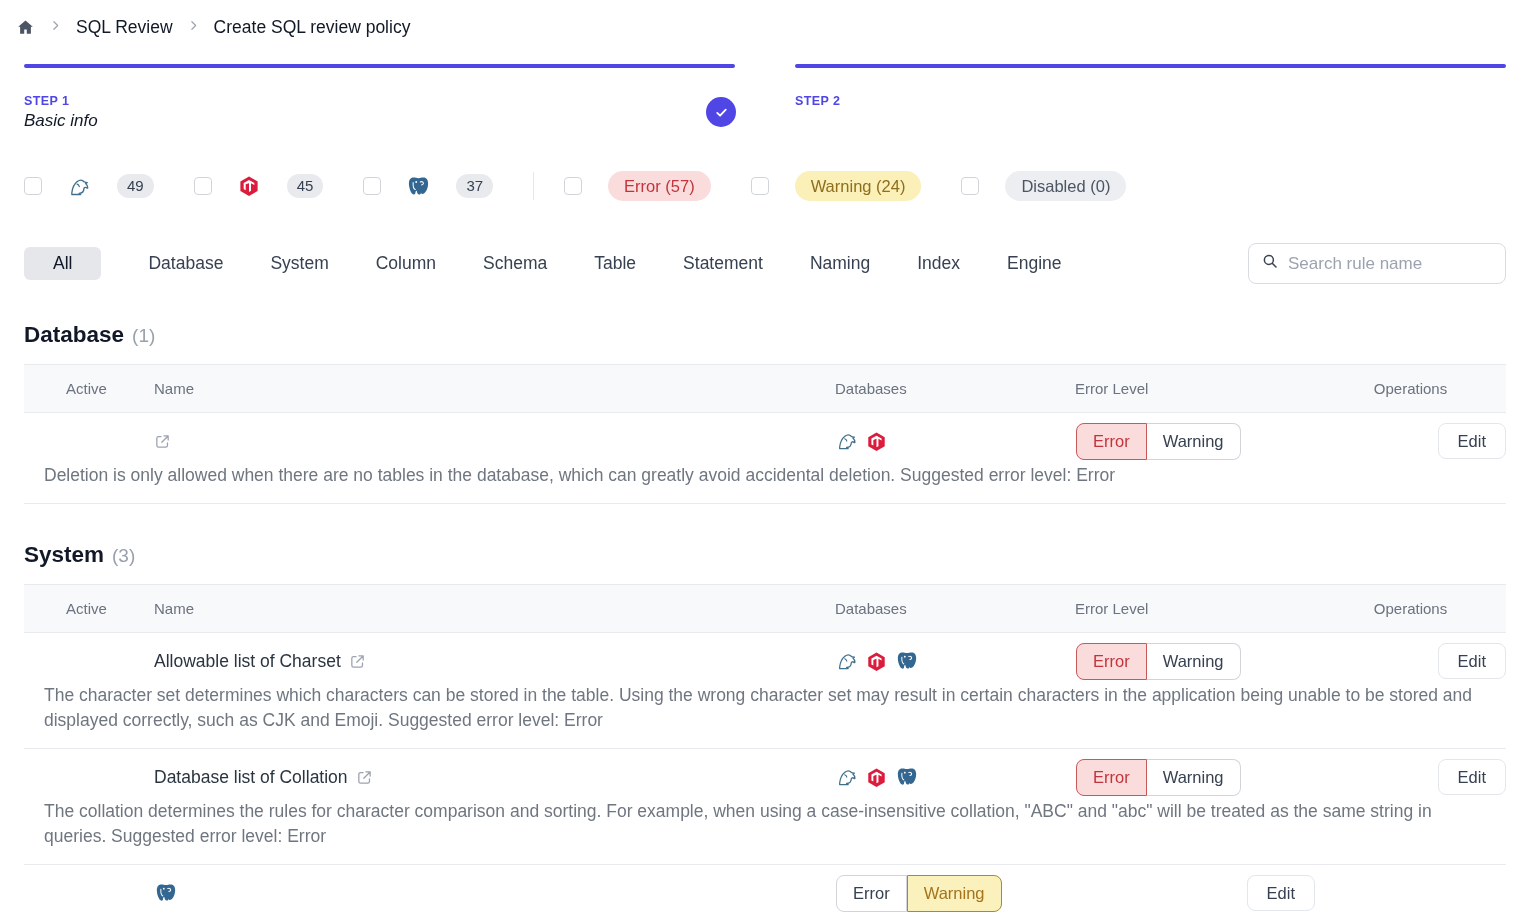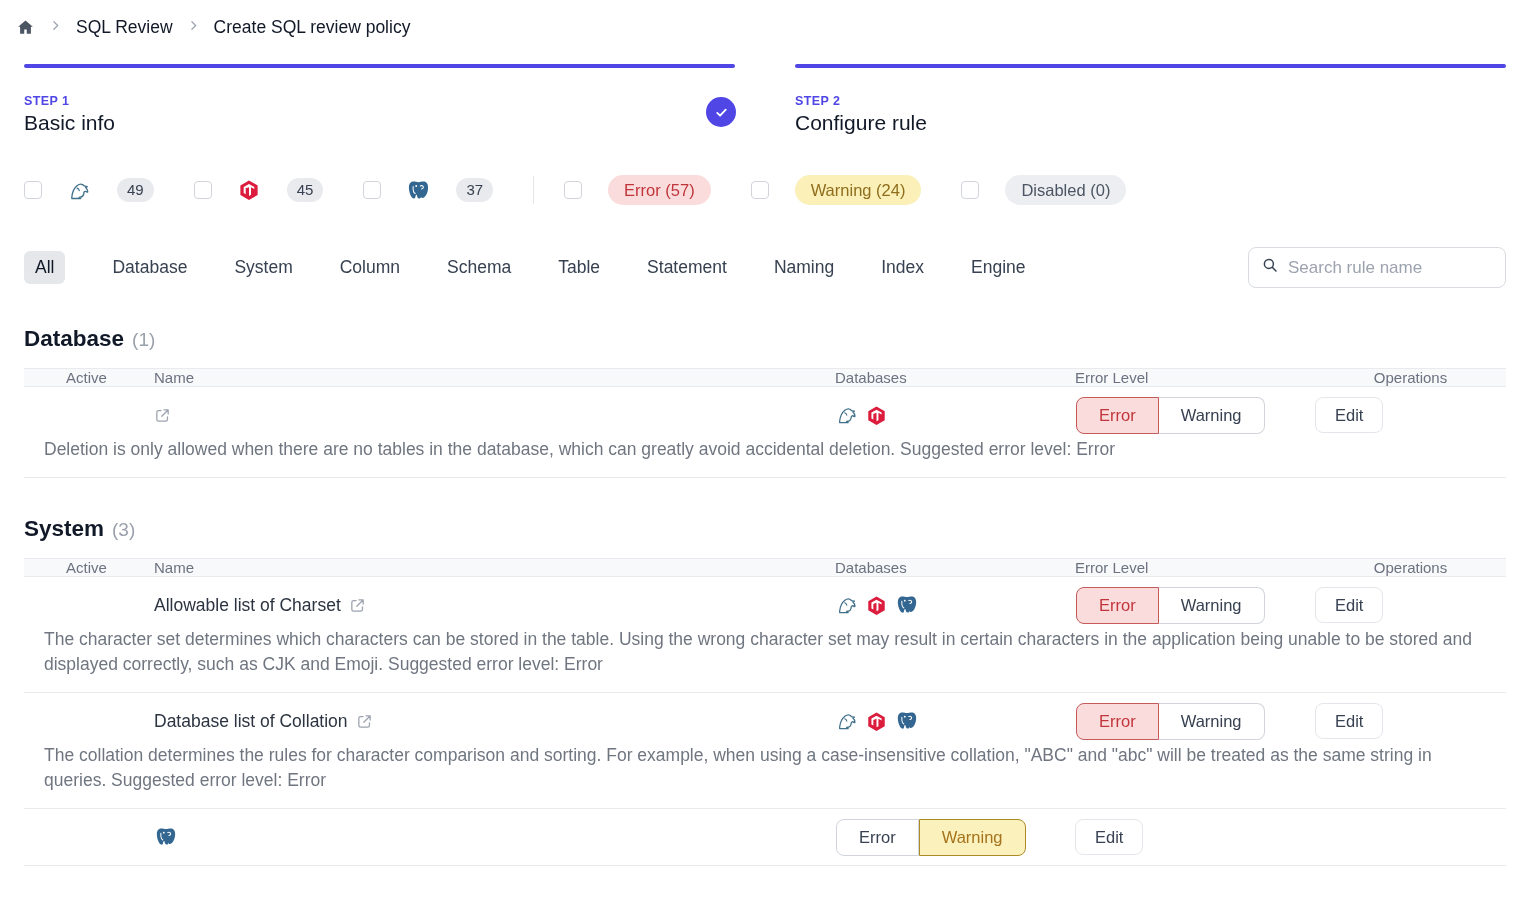--- a/index.html
+++ b/index.html
@@ -13,73 +13,73 @@
   
   .breadcrumb { display:flex; align-items:center; gap:14px; padding:14px 24px 0 16px; height:40px; }
   .crumb { color:#111827; font-size:17.5px; }
   .home-ic svg { display:block; }
 
   
   .steps { display:flex; gap:60px; margin:24px 24px 0 24px; }
   .step { flex:1; position:relative; }
   .step-bar { height:4px; border-radius:2px; background:#4f46e5; }
   .step-label { margin-top:26px; color:#4f46e5; font-size:12.5px; font-weight:700; letter-spacing:.4px; }
-  .step-title { margin-top:3px; color:#111827; font-size:21px; }
+  .step-title { margin-top:3px; color:#111827; font-size:17px;font-style:italic; }
   .step-check { position:absolute; top:33px; right:-1px; width:30px; height:30px; border-radius:50%;
     background:#4f46e5; display:flex; align-items:center; justify-content:center; }
 
   
   .filters { display:flex; align-items:center; margin:40px 24px 0 24px; height:30px; }
   .fgroup { display:flex; align-items:center; gap:26px; }
   .fgap { margin-right:40px; }
   .checkbox { width:18px; height:18px; border:1px solid #d1d5db; border-radius:4px; background:#fff; flex:none; }
   .eng-ic { width:23px; height:23px; display:flex; align-items:center; }
   .count-pill { background:#e8eaed; color:#374151; font-size:15px; border-radius:12px; padding:2px 10px; line-height:20px; }
   .level-pill { border-radius:15px; padding:4px 16px; font-size:16.5px; line-height:22px; }
   .pill-error { background:#fbdcdc; color:#c0353c; }
   .pill-warning { background:#faf0b8; color:#8f6e1d; }
   .pill-disabled { background:#eceef1; color:#4b5563; }
   .vdivider { width:1px; height:28px; background:#e5e7eb; margin:0 30px 0 0; }
 
   
   .tabs-row { display:flex; align-items:center; margin:42px 24px 0 24px; }
   .tabs { display:flex; align-items:center; gap:47px; flex:1; }
   .tab { color:#374151; font-size:17.5px; cursor:pointer; padding:6px 0; }
-  .tab.active { background:#e5e7eb; color:#111827; border-radius:6px; padding:6px 11px; }
+  .tab.active { background:#e5e7eb; color:#111827; border-radius:6px; padding:6px 29px; }
   .search-box { display:flex; align-items:center; gap:9px; width:258px; height:41px;
     border:1px solid #d8dce1; border-radius:8px; padding:0 12px; background:#fff; }
   .search-box input { border:none; outline:none; font-size:17px; width:100%;
     font-family:Liberation Sans, sans-serif; color:#374151; }
   .search-box input::placeholder { color:#9ca3af; }
 
   
   .section-title { margin:38px 24px 0 24px; display:flex; align-items:baseline; gap:8px; }
   .section-title .t { font-size:22.5px; font-weight:700; color:#111827; }
   .section-title .c { font-size:19px; color:#9aa1ab; }
 
   .rule-table { margin:16px 24px 0 24px; }
   .thead, .rule-row { display:grid; grid-template-columns:130px 1fr 240px 240px 191px; align-items:center; }
-  .thead { height:19px; background:#f8f9fa; border-top:1px solid #e8eaed; border-bottom:1px solid #e8eaed;
+  .thead { height:49px; background:#f8f9fa; border-top:1px solid #e8eaed; border-bottom:1px solid #e8eaed;
     color:#6b7280; font-size:15px; }
   .th-active { padding-left:42px; }
   .th-ops { text-align:center; }
   .rule-block { border-bottom:1px solid #e8eaed; }
   .rule-row { height:56px; }
   .col-active { padding-left:44px; }
   .col-name { display:flex; align-items:center; gap:8px; }
   .rule-name { color:#2b3440; font-size:17.5px; cursor:pointer; }
   .col-db { display:flex; align-items:center; gap:7px; padding-left:1px; }
   .col-level { padding-left:1px; }
-  .col-ops { display:flex; justify-content:flex-start; }
+  .col-ops { display:flex; justify-content:flex-end; }
 
   .toggle { width:45px; height:25px; border-radius:13px; background:#4f46e5; position:relative; cursor:pointer; flex:none; }
   .toggle .knob { position:absolute; top:2px; right:2px; width:21px; height:21px; border-radius:50%; background:#fff; }
 
   .seg-group { display:inline-flex; }
-  .seg { font-family:inherit; font-size:16.5px; height:37px; padding:0 22px; background:#fff;
+  .seg { font-family:inherit; font-size:16.5px; height:37px; padding:0 16px; background:#fff;
     border:1px solid #d1d5db; color:#374151; cursor:pointer; }
   .seg:first-child { border-radius:8px 0 0 8px; }
   .seg:last-child { border-radius:0 8px 8px 0; border-left:none; }
   .seg.sel-error { background:#fbdcdc; border:1px solid #c45a5a; color:#c0353c; }
   .seg.sel-warning { background:#fbf1bd; border:1px solid #ab8b25; color:#a4731b; }
   .seg.sel-error + .seg { border-left:none; }
 
   .edit-btn { font-family:inherit; font-size:16.5px; color:#374151; background:#fff;
     border:1px solid #e3e6ea; border-radius:8px; height:36px; padding:0 19px; cursor:pointer; }
 
@@ -151,21 +151,20 @@
     <div class="step-title">Basic info</div>
     <div class="step-check">
         <svg width="17" height="17">
           <use href="#i-check"></use>
         </svg>
       </div>
   </div>
   <div class="step">
     <div class="step-bar"></div>
     <div class="step-label">STEP 2</div>
-    <div class="step-title">Configure rule</div>
   </div>
 </div>
 
 <div class="filters">
   <div class="fgroup fgap">
     <span class="checkbox"></span>
     <span class="eng-ic">
         <svg width="23" height="23">
           <use href="#i-mysql"></use>
         </svg>

